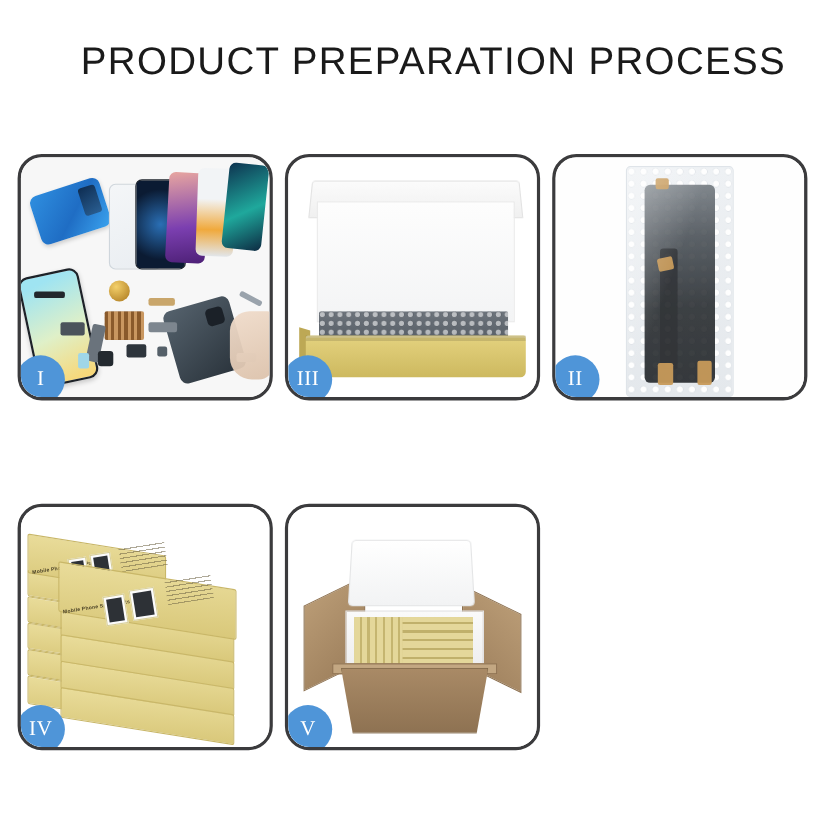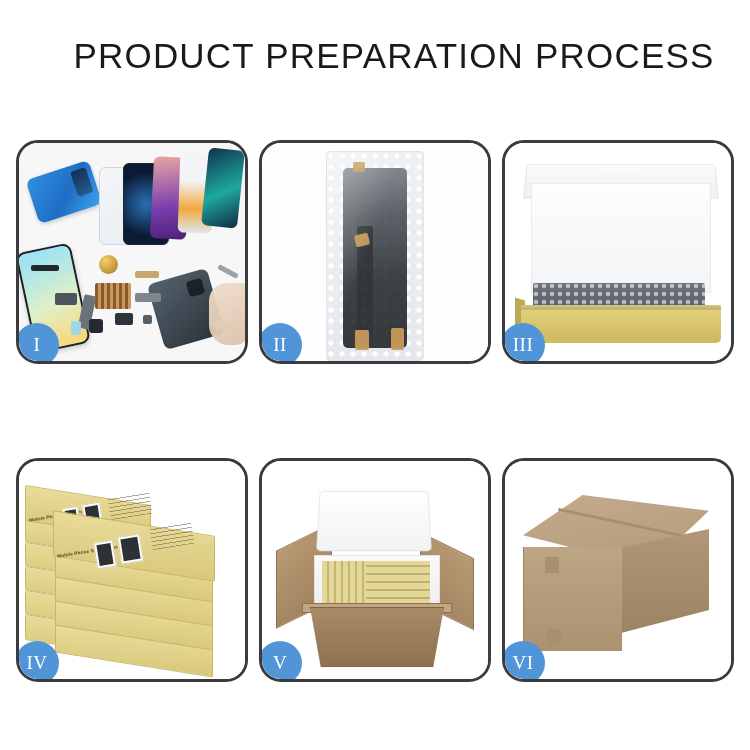--- a/index.html
+++ b/index.html
@@ -270,42 +270,42 @@
         <div class="prt f8"></div>
         <div class="prt f9"></div>
         <div class="prt f10"></div>
         <div class="prt f11"></div>
         <div class="hand"></div>
       </div>
       <div class="badge">I</div>
     </div>
 
     <div class="panel">
+      <div class="stage p3">
+        <div class="b3-lid"></div>
+        <div class="b3-foam"></div>
+        <div class="b3-bub"></div>
+        <div class="b3-side"></div>
+        <div class="b3-base"></div>
+      </div>
+      <div class="badge">III</div>
+    </div>
+
+    <div class="panel">
       <div class="stage p2">
         <div class="bag">
           <div class="bag-item"></div>
           <div class="tape t1"></div>
           <div class="tape t2"></div>
           <div class="tape t3"></div>
           <div class="tape t4"></div>
           <div class="bag-gloss"></div>
         </div>
       </div>
       <div class="badge">II</div>
-    </div>
-
-    <div class="panel">
-      <div class="stage p3">
-        <div class="b3-lid"></div>
-        <div class="b3-foam"></div>
-        <div class="b3-bub"></div>
-        <div class="b3-side"></div>
-        <div class="b3-base"></div>
-      </div>
-      <div class="badge">III</div>
     </div>
 
     <div class="panel">
       <div class="stage p4">
 
         <div class="stk stk-lid" style="left:6px;top:66px;width:112px;height:22px;transform:skewY(9deg);"></div>
         <div class="stk stk-lid" style="left:6px;top:90px;width:112px;height:22px;transform:skewY(9deg);"></div>
         <div class="stk stk-lid" style="left:6px;top:114px;width:112px;height:22px;transform:skewY(9deg);"></div>
         <div class="stk stk-lid" style="left:6px;top:138px;width:112px;height:22px;transform:skewY(9deg);"></div>
         <div class="stk stk-lid" style="left:6px;top:162px;width:112px;height:24px;transform:skewY(9deg);"></div>
@@ -339,26 +339,15 @@
         <div class="c5-inner">
           <div class="v"></div>
           <div class="h"></div>
         </div>
         <div class="c5-rim"></div>
         <div class="c5-body"></div>
       </div>
       <div class="badge">V</div>
     </div>
 
-    <div class="panel">
-      <div class="stage p6">
-        <div class="c6-top"></div>
-        <div class="c6-seam"></div>
-        <div class="c6-side"></div>
-        <div class="c6-front"></div>
-        <div class="c6-tab a"></div>
-        <div class="c6-tab b"></div>
-      </div>
-      <div class="badge">VI</div>
-    </div>
 
   </div>
 </div>
 
 </body></html>

